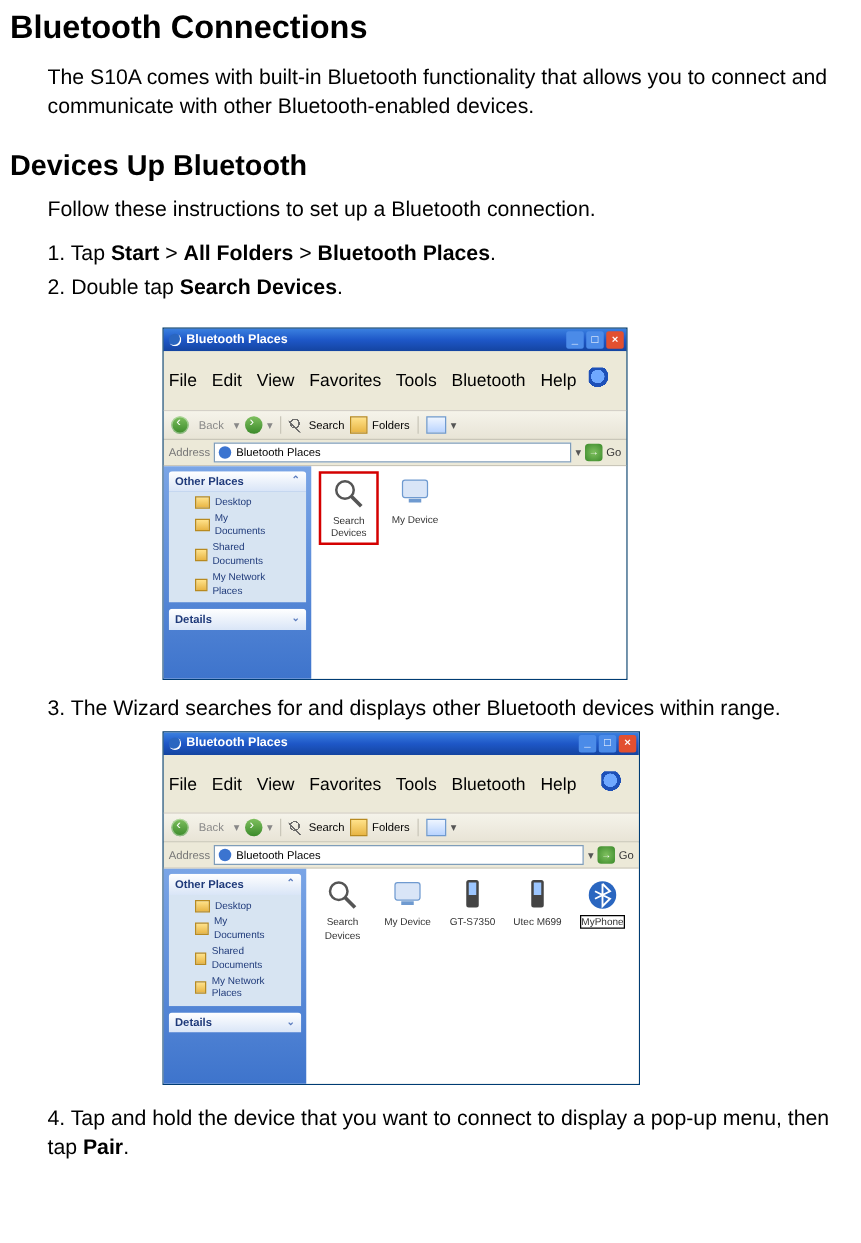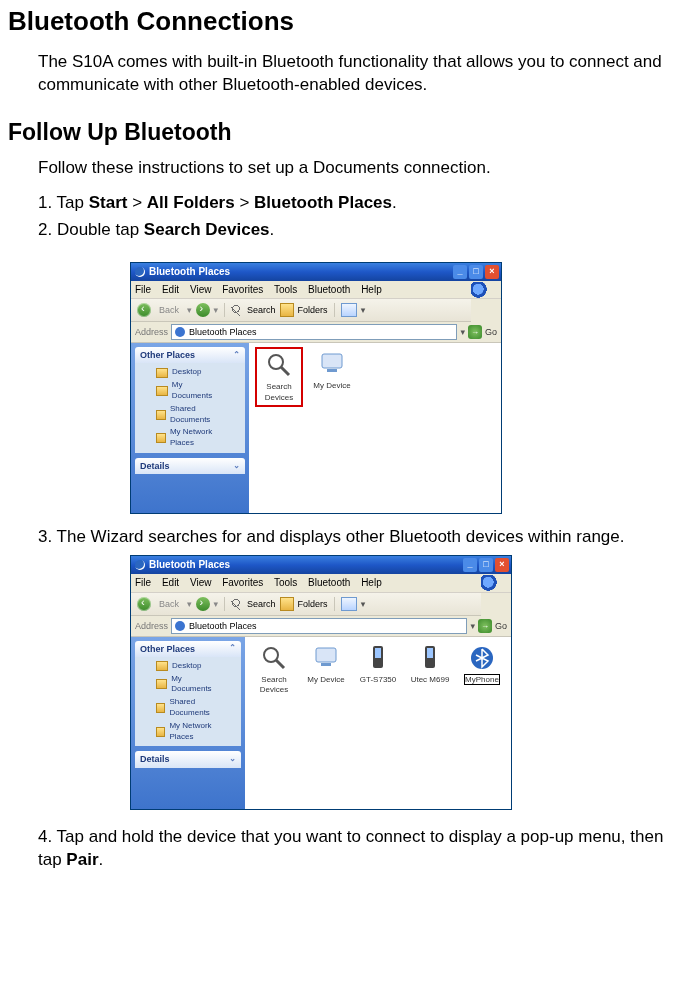--- a/index.html
+++ b/index.html
@@ -63,22 +63,22 @@
   .tb-btn {
     width: 14px; height: 14px; margin-left: 2px;
     border-radius: 2px; text-align: center; line-height: 13px;
     font-size: 9px; font-weight: bold;
   }
   .tb-min,.tb-max { background: #4b8be8; color:#fff; }
   .tb-close { background: #e25030; color:#fff; }
 
   .menubar {
     background: #ece9d8;
-    padding: 2px 4px;
-    font-size: 10px;
+    padding: 14px 4px;
+    font-size: 14px;
     border-bottom: 1px solid #d4d0c8;
   }
   .menubar span { margin-right: 8px; }
   .ie-corner {
     float: right;
     width: 18px; height: 18px;
     background: radial-gradient(circle at 40% 40%, #6fa8ff 35%, #1d50b8 36%, #1d50b8 55%, transparent 56%);
     margin-top: -1px;
   }
 
@@ -179,23 +179,23 @@
 </style>
 </head>
 <body>
 
 <div class="page">
 
   <h1>Bluetooth Connections</h1>
 
   <p class="intro">The S10A comes with built-in Bluetooth functionality that allows you to connect and communicate with other Bluetooth-enabled devices.</p>
 
-  <h2>Follow Up Bluetooth</h2>
-
-  <p class="sub">Follow these instructions to set up a Documents connection.</p>
+  <h2>Devices Up Bluetooth</h2>
+
+  <p class="sub">Follow these instructions to set up a Bluetooth connection.</p>
 
   <div class="steps" style="margin-left:30px;font-size:17px;line-height:1.35;">
 
     <div style="margin-bottom:4px;">
       <span>1. Tap </span><span class="b">Start</span><span> &gt; </span><span class="b">All Folders</span><span> &gt; </span><span class="b">Bluetooth Places</span><span>.</span>
     </div>
 
     <div style="margin-bottom:20px;">
       <span>2. Double tap </span><span class="b">Search Devices</span><span>.</span>
     </div>

